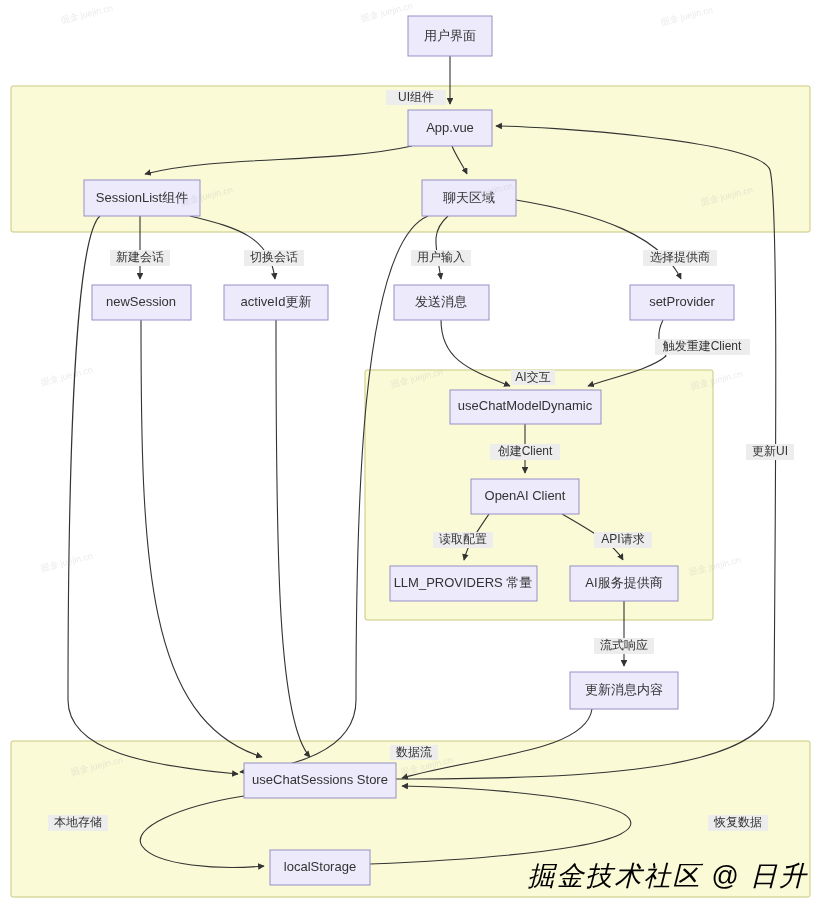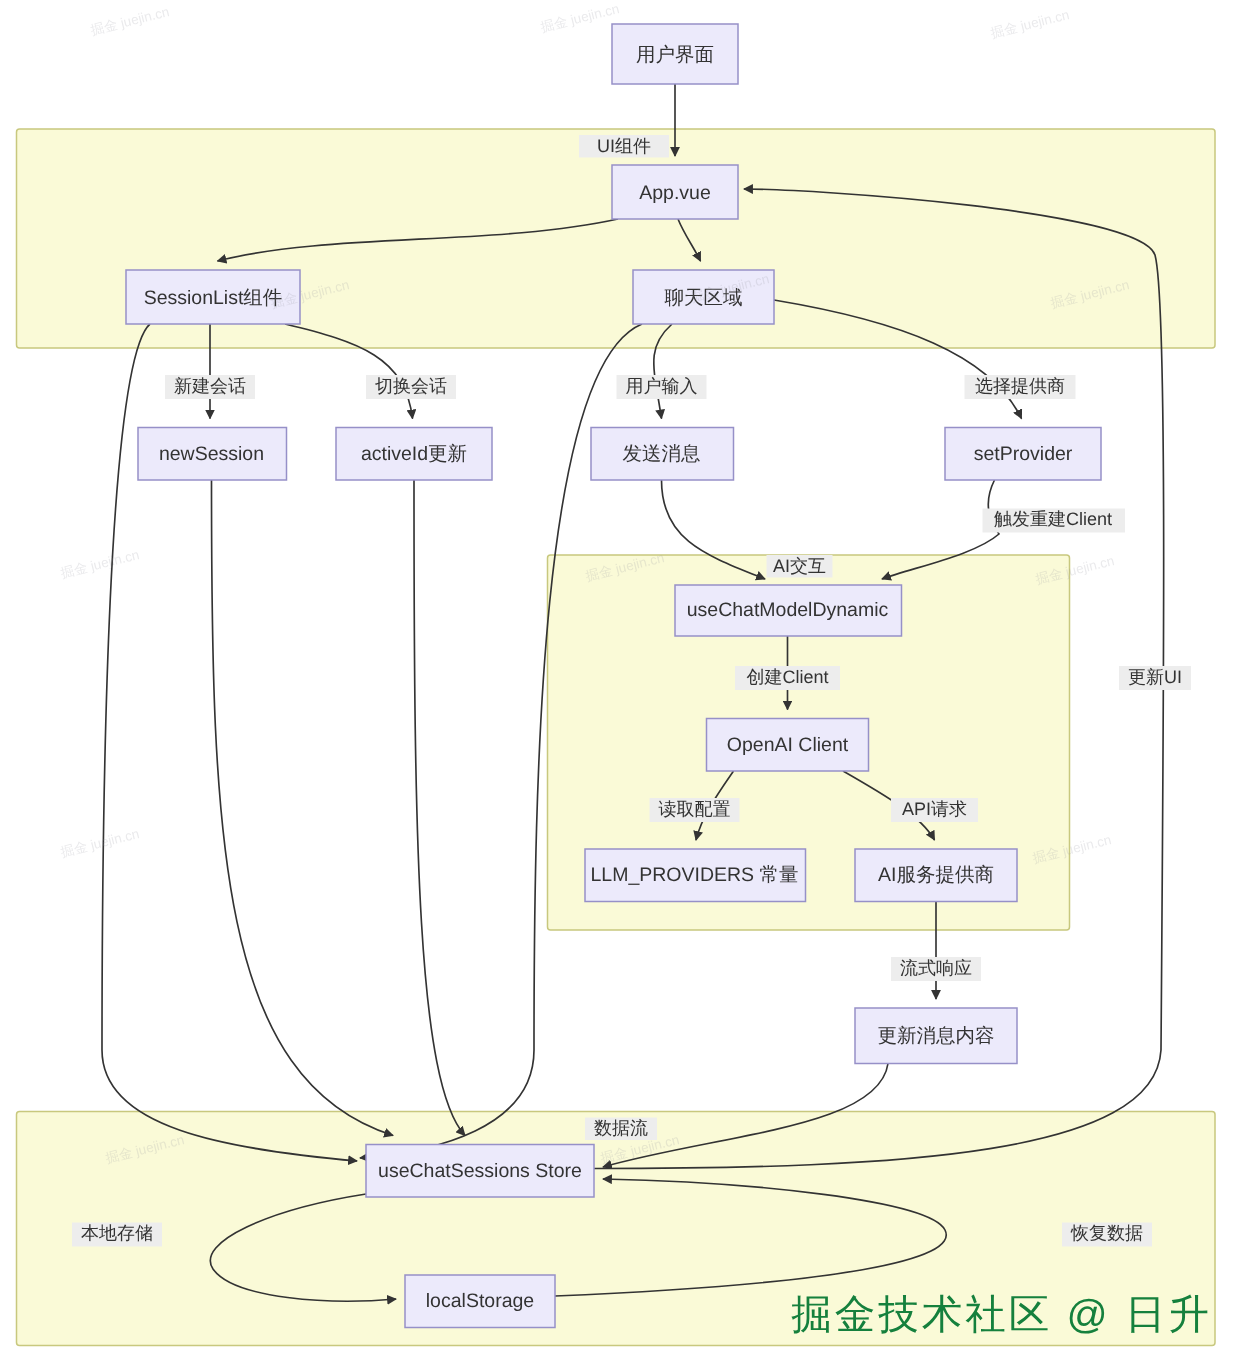--- a/index.html
+++ b/index.html
@@ -22,23 +22,23 @@
     font-size:12px;fill:#333333;
     font-family:"Liberation Sans","DejaVu Sans",sans-serif;
     text-anchor:middle;dominant-baseline:middle;
   }
   .node-rect{fill:#ECEAFB;stroke:#9690C8;stroke-width:1;}
   .cluster-rect{fill:#FAFAD7;stroke:#C8C87E;stroke-width:1;}
   .edge-path{fill:none;stroke:#333333;stroke-width:1.1;}
   .label-bg{fill:#EDEDED;}
   .watermark{
     position:absolute;right:24px;bottom:18px;
-    font-size:27px;color:#15803d;letter-spacing:2px;
-    font-family:"Liberation Sans","DejaVu Sans",sans-serif;
-    white-space:nowrap;user-select:none;
+    font-size:27px;color:#000000;letter-spacing:2px;
+    font-family:"Liberation Sans","DejaVu Sans",sans-serif;
+    white-space:nowrap;user-select:none;font-style:italic;
   }
   .tile-wm{
     position:absolute;font-size:9px;color:rgba(150,150,160,.20);
     font-family:"Liberation Sans","DejaVu Sans",sans-serif;
     transform:rotate(-14deg);white-space:nowrap;user-select:none;
   }
 </style>
 </head>
 <body>
 

